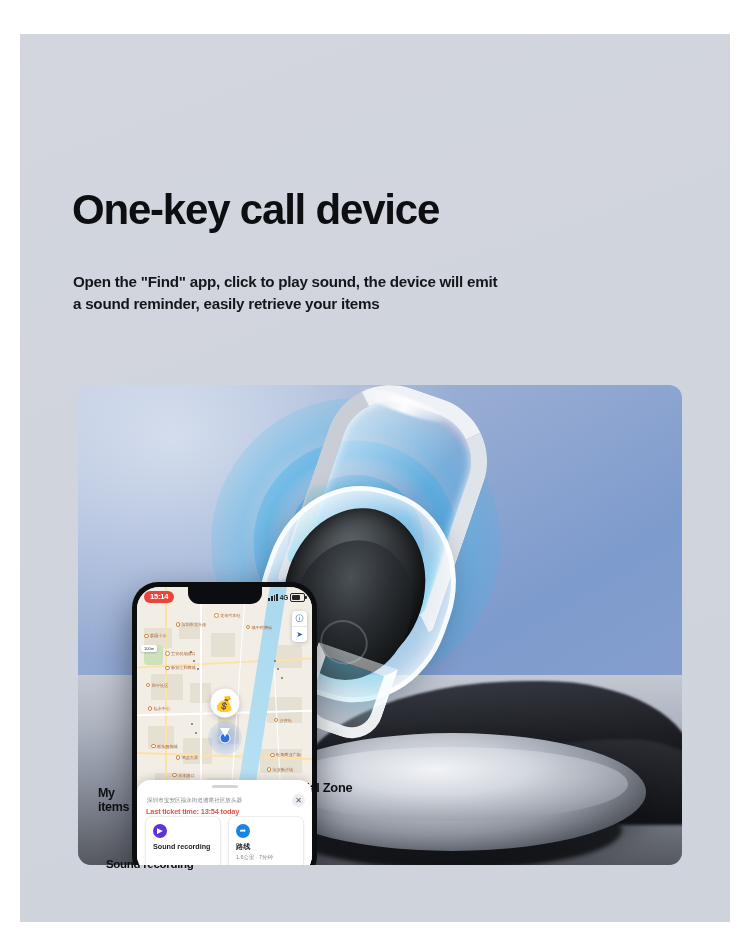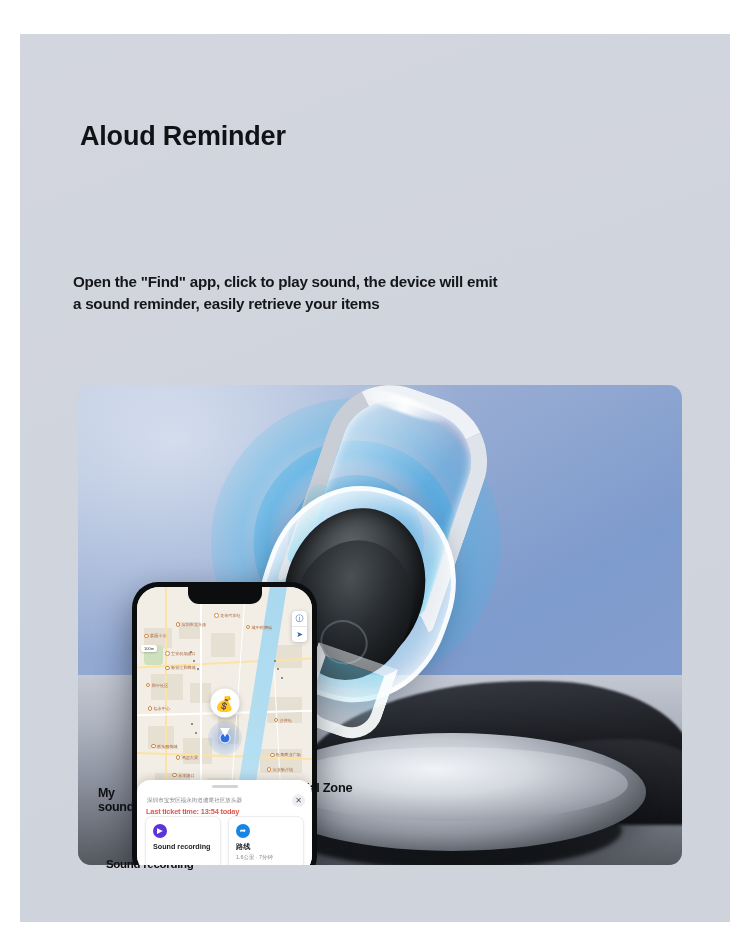--- a/index.html
+++ b/index.html
@@ -270,21 +270,21 @@
   .ov{position:absolute;font-weight:bold;color:#0e0f12;letter-spacing:-.3px;}
   .ov-myitems{left:78px;top:752px;font-size:12.5px;line-height:1.14;width:46px;}
   .ov-zone{left:199px;top:746px;font-size:12.8px;white-space:nowrap;}
   .ov-sound{left:86px;top:824px;font-size:11.5px;white-space:nowrap;}
 </style>
 </head>
 <body>
 
 <div class="page">
 
-  <div class="kicker">Aloud Reminder</div>
+  <div class="headline">One-key call device</div>
   <div class="subcopy">Open the "Find" app, click to play sound, the device will emit a sound reminder, easily retrieve your items</div>
 
   <div class="photo">
     <div class="sky-haze"></div>
 
     <div class="ground"></div>
     <div class="ridge"></div>
     <div class="ridge2"></div>
     <div class="podium-dark"></div>
     <div class="podium"></div>
@@ -396,23 +396,38 @@
               <div class="card-s"></div>
             </div>
             <div class="card">
               <div class="card-ico ico-route">➦</div>
               <div class="card-t">路线</div>
               <div class="card-s">1.6公里 · 7分钟</div>
             </div>
           </div>
         </div>
 
+        <div class="statusbar">
+          <div class="clock-pill">15:14</div>
+          <div class="status-right">
+            <span class="bars">
+                <i></i>
+                <i></i>
+                <i></i>
+                <i></i>
+              </span>
+            <span class="netlabel">4G</span>
+            <span class="batt">
+                <i></i>
+              </span>
+          </div>
+        </div>
         <div class="notch"></div>
 
       </div>
     </div>
   </div>
 
-  <div class="ov ov-myitems">My sound</div>
+  <div class="ov ov-myitems">My items</div>
   <div class="ov ov-zone">Toushe Industrial Zone</div>
   <div class="ov ov-sound">Sound recording</div>
 
 </div>
 
 </body></html>

